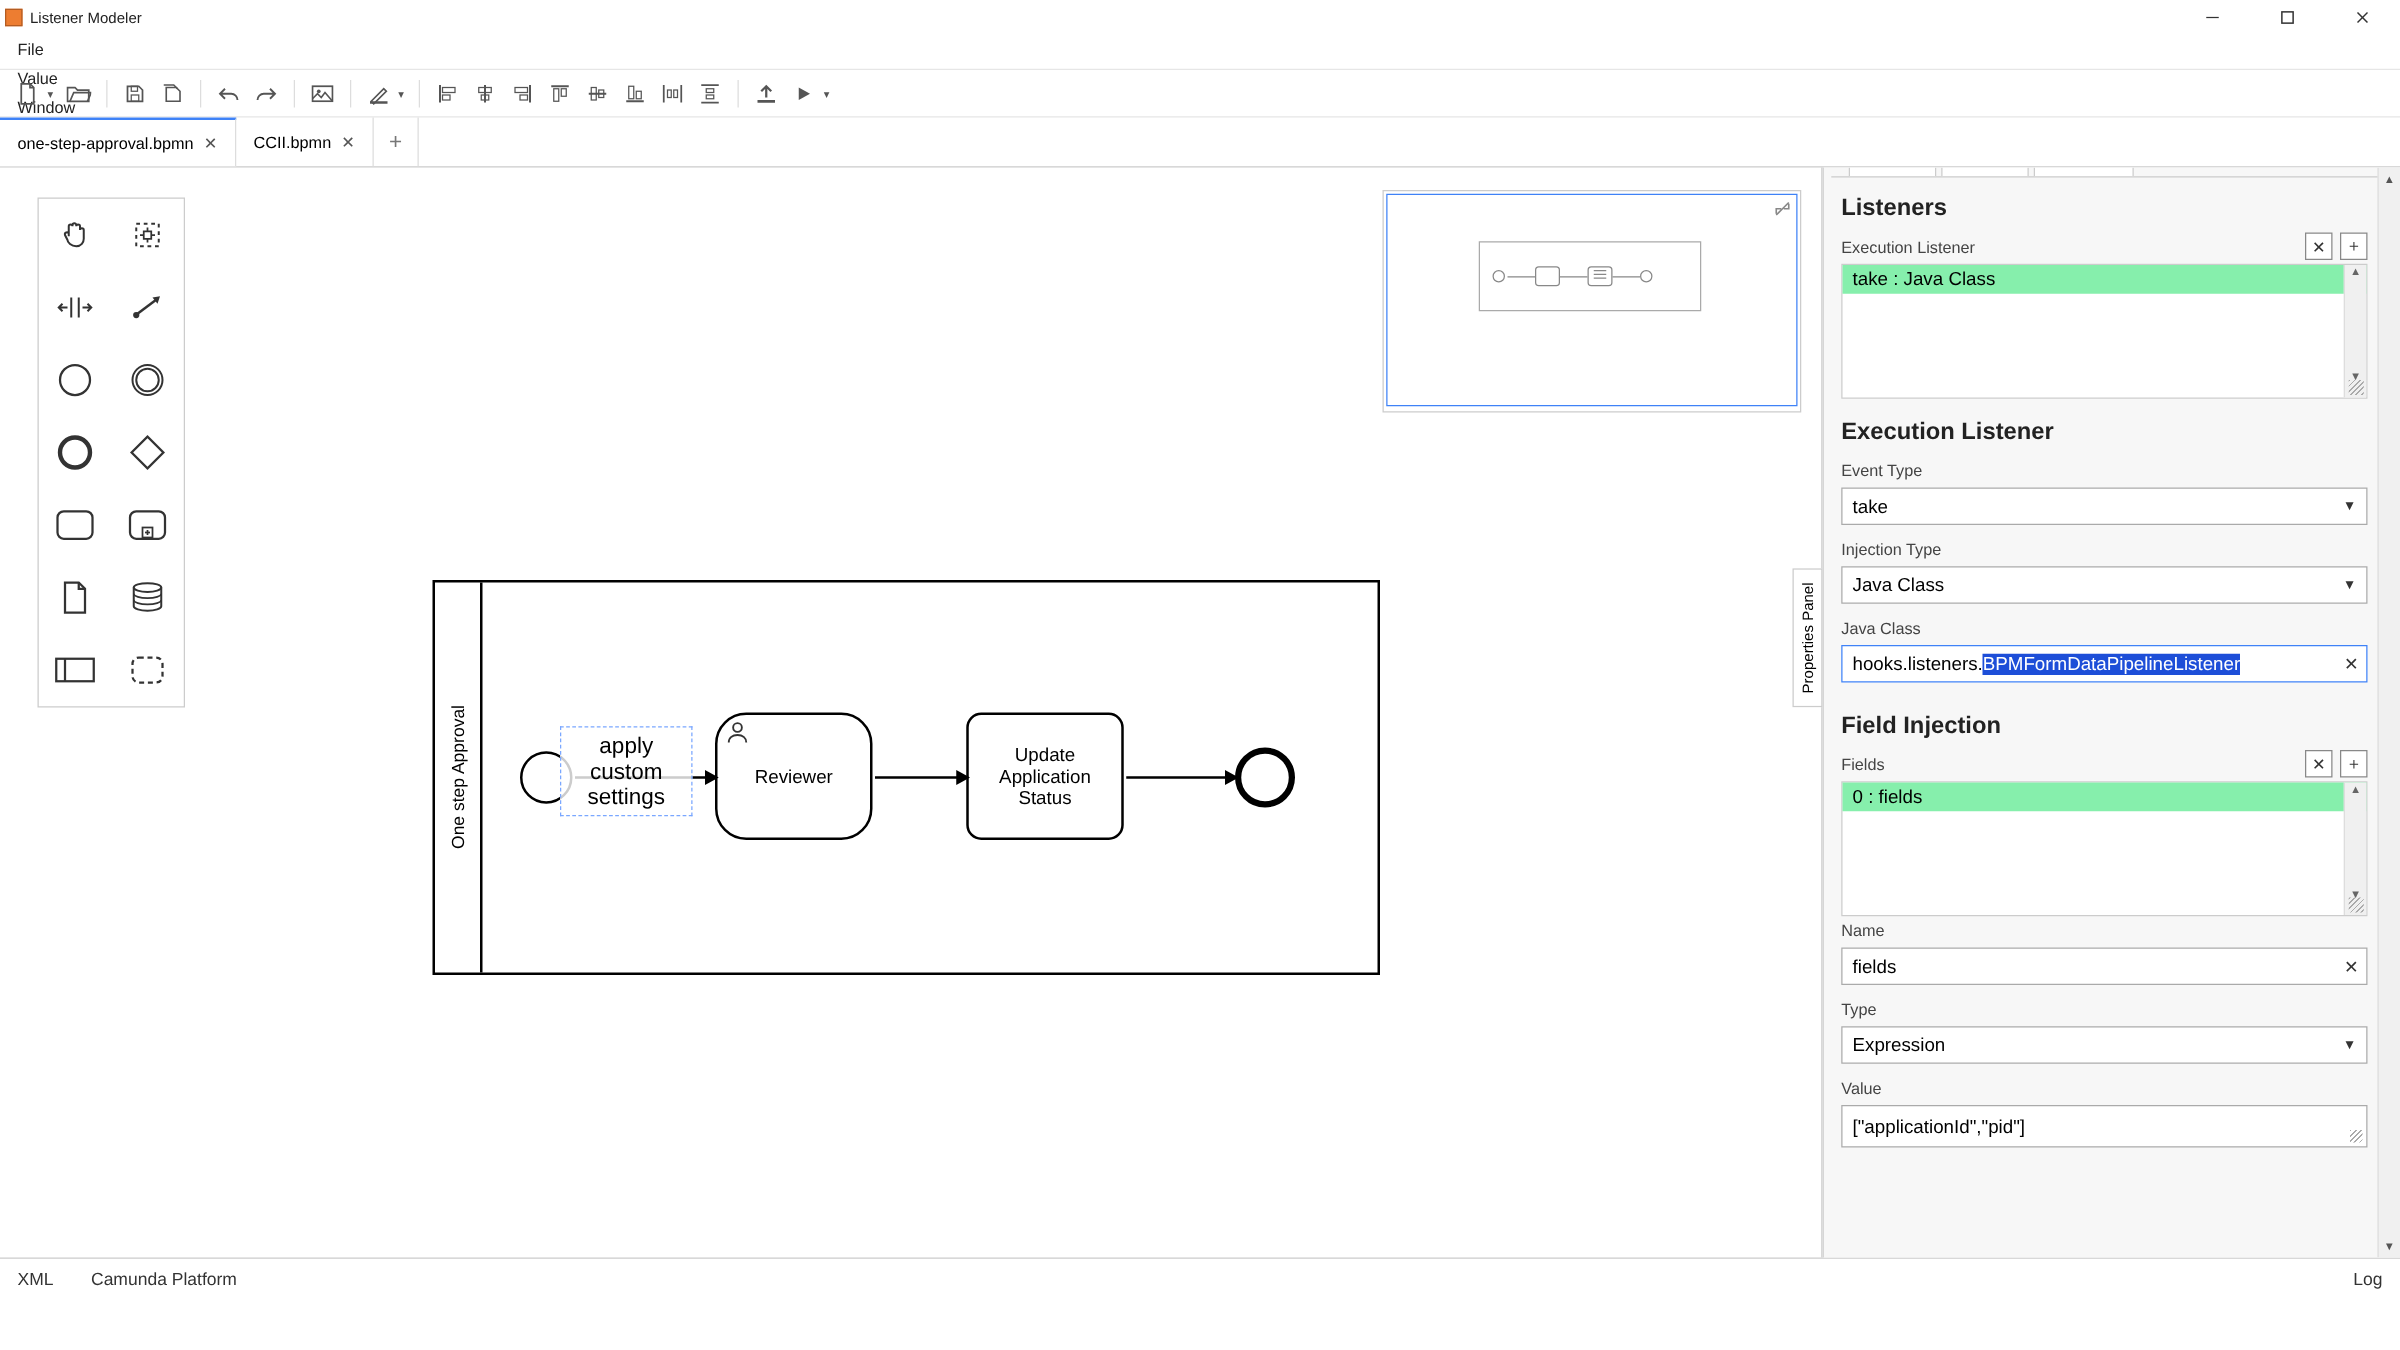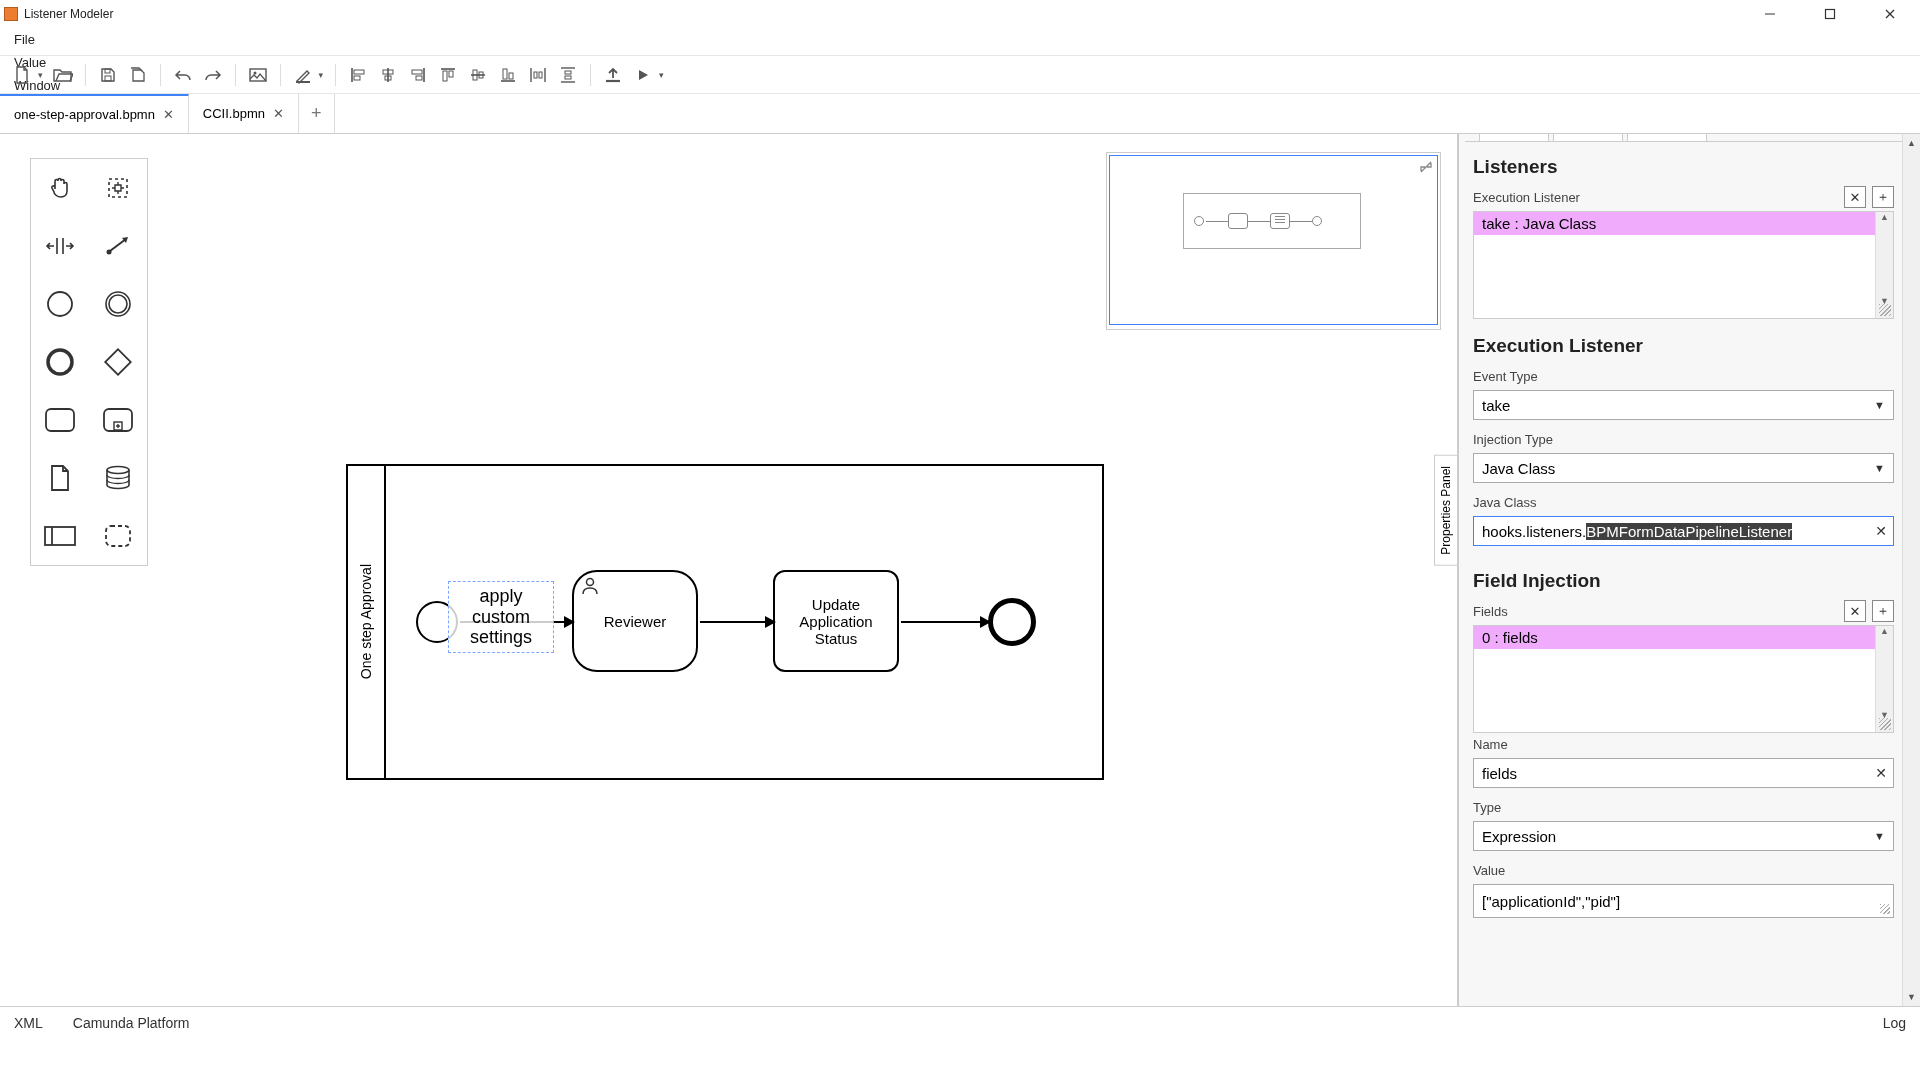--- a/index.html
+++ b/index.html
@@ -62,32 +62,32 @@
 .rpanel-scroll .up, .rpanel-scroll .dn { height:18px; display:flex; align-items:center; justify-content:center; font-size:9px; color:#555; }
 .rpanel-scroll .dn { position:absolute; bottom:0; width:100%; }
 .rpanel-tabs-clip { height: 8px; border-bottom: 1px solid #ccc; margin: 0 18px 0 6px; position:relative; overflow:hidden; }
 .rpanel-tabs-clip .ghost { position:absolute; bottom:0; height:20px; border:1px solid #ccc; border-bottom:none; background:#fff; }
 .section-title { font-size:19px; font-weight:600; padding: 14px 10px 10px 14px; color:#222; }
 .sub-label { font-size:13px; color:#444; padding: 2px 0 4px 14px; }
 .row-btns { position:absolute; right:26px; display:flex; gap:6px; }
 .sq-btn { width:22px; height:22px; border:1px solid #888; background:#fff; display:flex; align-items:center; justify-content:center; font-size:13px; color:#333; }
 .listbox { margin: 2px 26px 2px 14px; background:#fff; border:1px solid #ccc; height: 108px; position:relative; }
 .listbox .item { padding: 3px 8px; font-size:15px; }
-.listbox .item.selected { background:#f0abfc; }
+.listbox .item.selected { background:#86efac; }
 .listbox .lb-scroll { position:absolute; right:0; top:0; bottom:0; width:18px; background:#f0f0f0; border-left:1px solid #ddd; }
 .listbox .lb-scroll span { display:block; text-align:center; font-size:9px; color:#666; }
 .listbox .lb-scroll .u { position:absolute; top:0; width:100%; }
 .listbox .lb-scroll .d { position:absolute; bottom:12px; width:100%; }
 .listbox .lb-grip { position:absolute; right:2px; bottom:2px; width:12px; height:12px; background:repeating-linear-gradient(135deg,#aaa 0 1px,transparent 1px 3px); }
 .field { margin: 2px 26px 10px 14px; }
 .sel, .inp { width:100%; height:30px; border:1px solid #aaa; background:#fff; padding:0 8px; font-size:15px; display:flex; align-items:center; position:relative; }
 .sel .caret { position:absolute; right:8px; font-size:11px; color:#333; }
 .inp .clear { position:absolute; right:6px; font-size:14px; color:#333; }
 .inp.focused { border:1.5px solid #3f82f7; }
-.inp .hl { background:#404040; color:#fff; padding:0; }
+.inp .hl { background:#1d4ed8; color:#fff; padding:0; }
 
 .statusbar { height: 32px; border-top:1px solid #ccc; display:flex; align-items:center; font-size:14px; color:#333; padding:0 14px; }
 .statusbar .r { margin-left:auto; }
 
 svg { display:block; }
 </style>
 </head>
 <body>
 
 <div class="titlebar">

